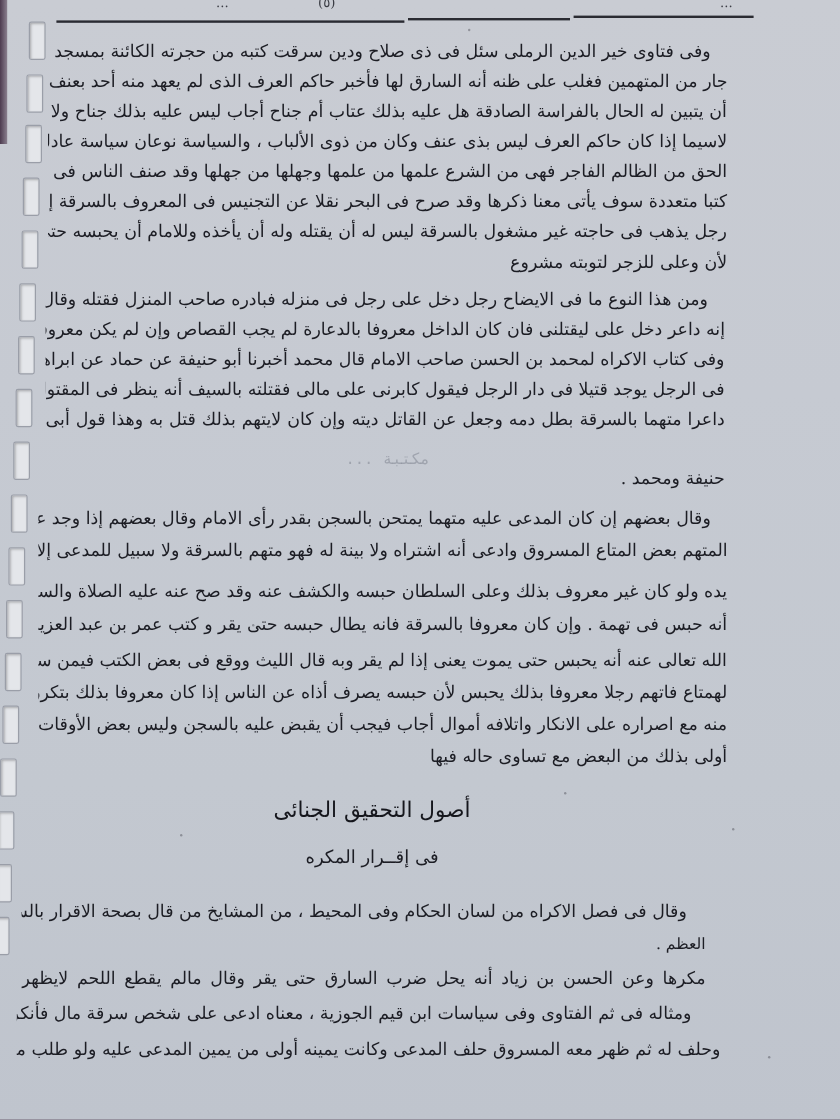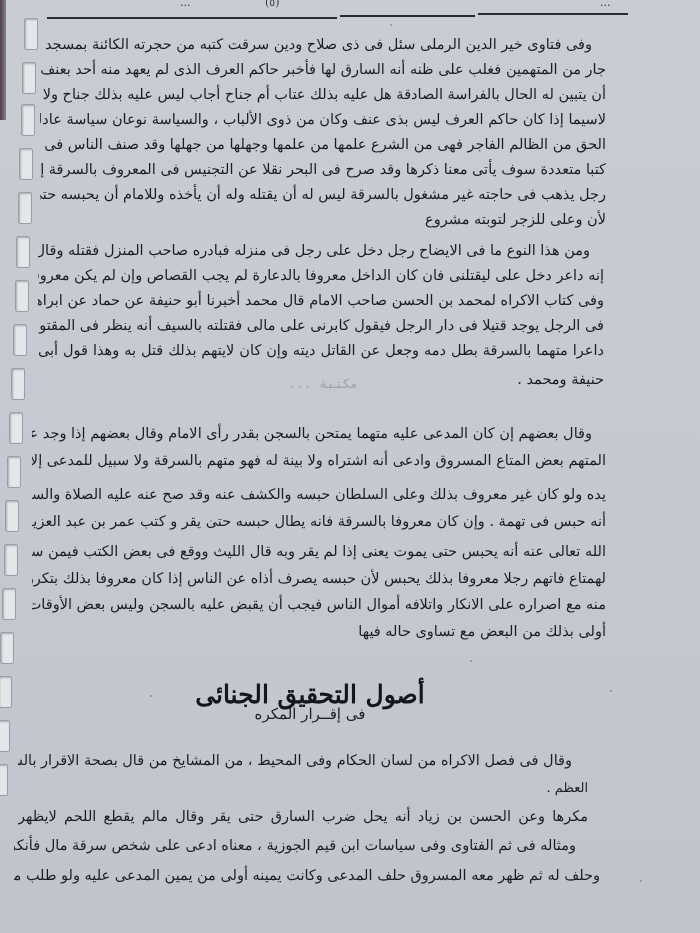--- a/index.html
+++ b/index.html
@@ -74,27 +74,27 @@
       text-align-last: justify;
       text-align: justify;
       overflow: hidden;
     }
     .para-line.last {
       text-align-last: right;
     }
     .section-title {
       position: absolute;
       left: 180px;
-      top: 680px;
+      top: 664px;
       width: 260px;
       text-align: center;
       direction: rtl;
       font-family: "DejaVu Serif", serif;
-      font-weight: bold;
-      font-size: 25px;
+      font-weight: normal;
+      font-size: 18px;
       color: #15161c;
       letter-spacing: 1px;
     }
     .section-subtitle {
       position: absolute;
       left: 200px;
       top: 705px;
       width: 220px;
       text-align: center;
       direction: rtl;
@@ -168,33 +168,33 @@
     <span class="para-line">رجل يذهب فى حاجته غير مشغول بالسرقة ليس له أن يقتله وله أن يأخذه وللامام أن يحبسه حتى يتوب</span>
     <span class="para-line last">لأن وعلى للزجر لتوبته مشروع</span>
   </div>
 
   <div class="text-block" style="top:238px;left:38px;width:566px;">
     <span class="para-line" style="padding-right:14px;">ومن هذا النوع ما فى الايضاح رجل دخل على رجل فى منزله فبادره صاحب المنزل فقتله وقال</span>
     <span class="para-line">إنه داعر دخل على ليقتلنى فان كان الداخل معروفا بالدعارة لم يجب القصاص وإن لم يكن معروفا وجب</span>
     <span class="para-line">وفى كتاب الاكراه لمحمد بن الحسن صاحب الامام قال محمد أخبرنا أبو حنيفة عن حماد عن ابراهيم</span>
     <span class="para-line">فى الرجل يوجد قتيلا فى دار الرجل فيقول كابرنى على مالى فقتلته بالسيف أنه ينظر فى المقتول فان كان</span>
     <span class="para-line">داعرا متهما بالسرقة بطل دمه وجعل عن القاتل ديته وإن كان لايتهم بذلك قتل به وهذا قول أبى</span>
-    <span class="para-line last" style="margin-top:4px;">حنيفة ومحمد .</span>
+    <span class="para-line last" style="margin-top:24px;">حنيفة ومحمد .</span>
   </div>
 
   <div class="stamp">مكتبة ... </div>
 
   <div class="text-block" style="top:420px;left:32px;width:574px;line-height:26.5px;">
     <span class="para-line" style="padding-right:14px;">وقال بعضهم إن كان المدعى عليه متهما يمتحن بالسجن بقدر رأى الامام وقال بعضهم إذا وجد عند</span>
     <span class="para-line">المتهم بعض المتاع المسروق وادعى أنه اشتراه ولا بينة له فهو متهم بالسرقة ولا سبيل للمدعى إلا فيما فى</span>
     <span class="para-line" style="margin-top:8px;">يده ولو كان غير معروف بذلك وعلى السلطان حبسه والكشف عنه وقد صح عنه عليه الصلاة والسلام</span>
     <span class="para-line">أنه حبس فى تهمة . وإن كان معروفا بالسرقة فانه يطال حبسه حتى يقر و كتب عمر بن عبد العزيز رضى</span>
     <span class="para-line" style="margin-top:4px;">الله تعالى عنه أنه يحبس حتى يموت يعنى إذا لم يقر وبه قال الليث ووقع فى بعض الكتب فيمن سرق</span>
     <span class="para-line">لهمتاع فاتهم رجلا معروفا بذلك يحبس لأن حبسه يصرف أذاه عن الناس إذا كان معروفا بذلك بتكرره</span>
-    <span class="para-line">منه مع اصراره على الانكار واتلافه أموال الناس فيجب أن يقبض عليه بالسجن وليس بعض الأوقات</span>
+    <span class="para-line">منه مع اصراره على الانكار واتلافه أموال أجاب فيجب أن يقبض عليه بالسجن وليس بعض الأوقات</span>
     <span class="para-line last">أولى بذلك من البعض مع تساوى حاله فيها</span>
   </div>
 
   <div class="section-title">أصول التحقيق الجنائى</div>
   <div class="section-subtitle">فى إقــرار المكره</div>
 
   <div class="text-block" style="top:746px;left:18px;width:570px;line-height:28px;">
     <span class="para-line" style="padding-right:16px;">وقال فى فصل الاكراه من لسان الحكام وفى المحيط ، من المشايخ من قال بصحة الاقرار بالسرقة</span>
     <span class="para-line last" style="font-size:13px;">العظم .</span>
     <span class="para-line">مكرها وعن الحسن بن زياد أنه يحل ضرب السارق حتى يقر وقال مالم يقطع اللحم لايظهر</span>

